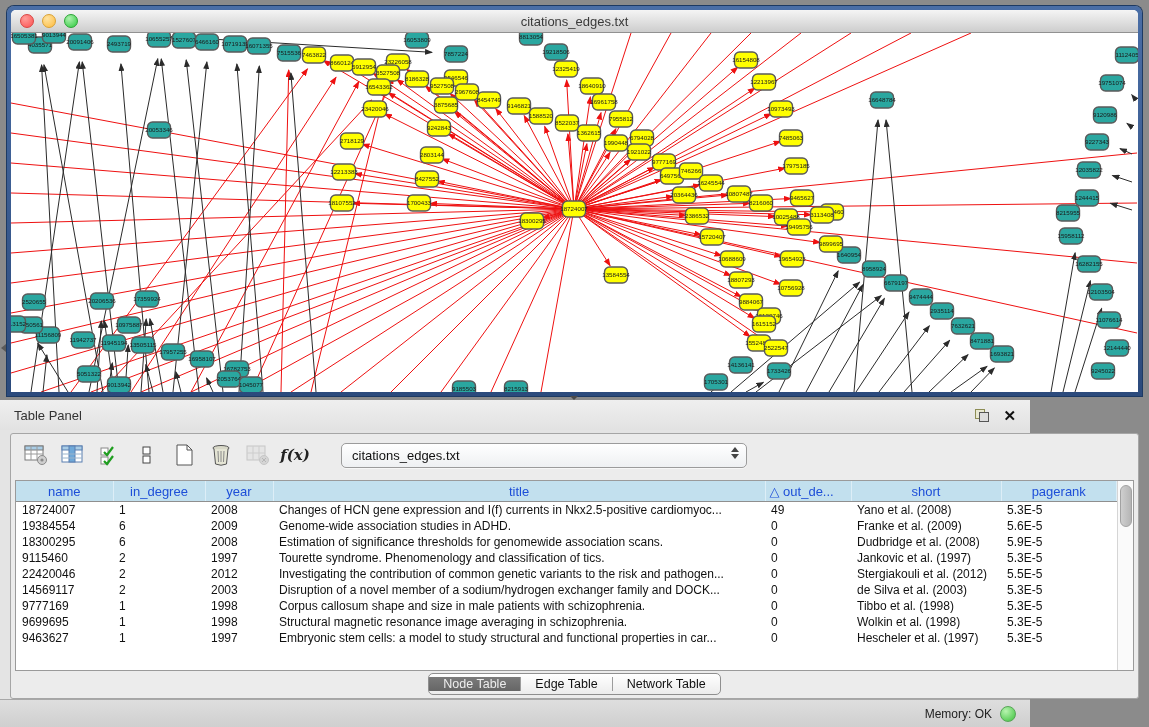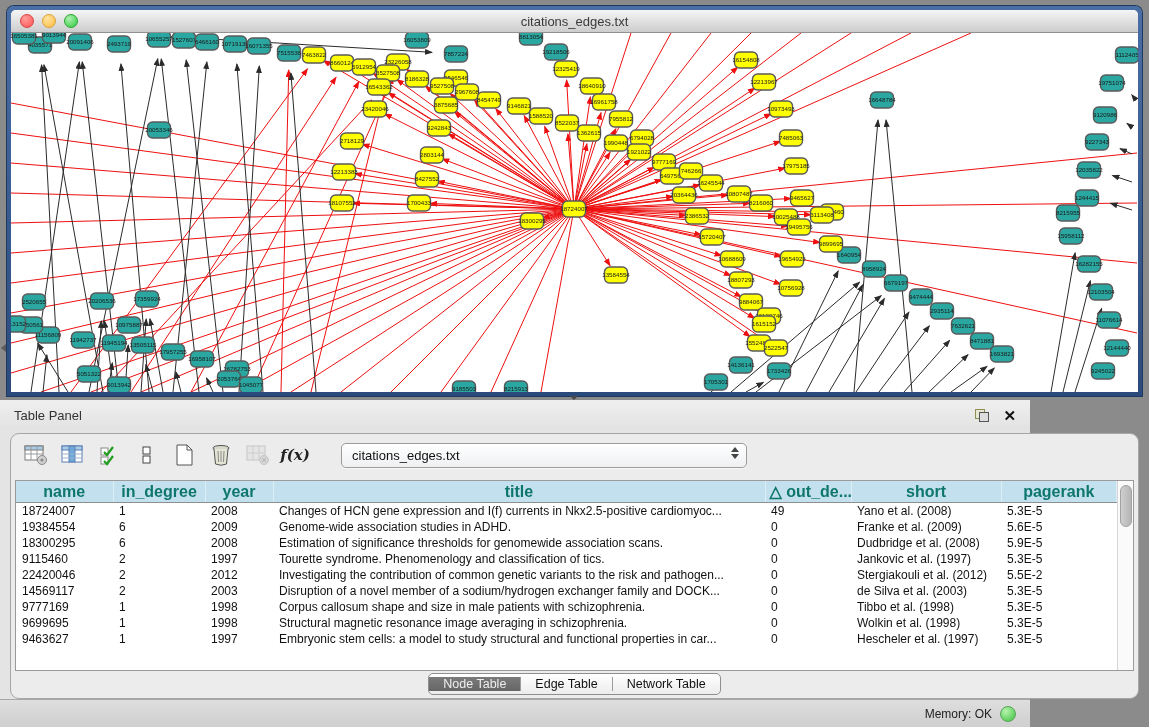--- a/index.html
+++ b/index.html
@@ -39,38 +39,38 @@
   .panel-titlebar{height:30px;display:flex;align-items:center;
     background:linear-gradient(#efefef,#e2e2e2);}
   .panel-title{margin-left:14px;font-size:13px;color:#333;}
   .panel-title-icons{margin-left:auto;margin-right:14px;display:flex;gap:14px;align-items:center;}
   .float-ic{position:relative;width:14px;height:13px;}
   .float-ic .b1{position:absolute;left:0;top:0;width:8px;height:8px;border:1px solid #8d8d55;background:#e8e8d2;}
   .float-ic .b2{position:absolute;right:0;bottom:0;width:8px;height:8px;border:1px solid #555;background:#ddd;}
   .close-ic{font-size:15px;font-weight:bold;color:#111;line-height:13px;}
 
   .panel-box{position:absolute;left:10px;top:33px;width:1127px;height:264px;
-    background:#ececec;border:1px solid #a6a6a6;border-radius:9px;}
+    background:#ececec;border:1px solid #a6a6a6;border-radius:3px;}
   .toolbar{height:42px;display:flex;align-items:center;padding-left:12px;gap:11px;}
   .tb-ic{width:26px;height:26px;display:flex;align-items:center;justify-content:center;}
   .fx{font-family:"DejaVu Serif",serif;font-style:italic;font-size:15px;color:#222;font-weight:bold;}
   .dropdown{margin-left:22px;width:394px;height:23px;border:1px solid #9b9b9b;
     border-radius:5px;background:linear-gradient(#ffffff,#eef0f2);
     display:flex;align-items:center;font-size:13px;color:#111;
     padding-left:10px;position:relative;box-shadow:0 1px 0 rgba(255,255,255,.6);}
   .spinner{position:absolute;right:7px;top:3px;display:flex;flex-direction:column;gap:2px;}
   .spinner i{width:0;height:0;border-left:4px solid transparent;border-right:4px solid transparent;}
   .spinner .up{border-bottom:5px solid #444;}
   .spinner .dn{border-top:5px solid #444;}
 
   .table-wrap{position:absolute;left:4px;right:4px;top:46px;bottom:27px;
     background:#fff;border:1px solid #9a9a9a;display:flex;}
   .grid{flex:1;border-collapse:collapse;table-layout:fixed;font-size:12px;color:#111;align-self:flex-start;width:calc(100% - 15px);}
   .grid th{height:18px;background:#c2e0ee;border-right:1px solid #ddeef7;
-    border-bottom:1px solid #8f8f8f;font-weight:bold;font-size:16px;color:#0f766e;
+    border-bottom:1px solid #8f8f8f;font-weight:normal;font-size:13px;color:#1d4ed8;
     text-align:center;overflow:hidden;white-space:nowrap;}
   .grid th.sorted{text-align:left;padding-left:4px;}
   .grid td{height:16px;padding:0 0 0 6px;overflow:hidden;white-space:nowrap;
     text-overflow:clip;}
   .grid col.c0{width:97px}.grid col.c1{width:92px}.grid col.c2{width:68px}
   .grid col.c3{width:492px}.grid col.c4{width:86px}.grid col.c5{width:150px}
   .grid col.c6{width:auto}
   .vscroll{width:15px;background:#fafafa;border-left:1px solid #d5d5d5;position:relative;}
   .vthumb{position:absolute;left:2px;top:4px;width:10px;height:40px;border-radius:6px;
     background:linear-gradient(90deg,#cfcfcf,#b5b5b5);border:1px solid #a2a2a2;}
@@ -662,21 +662,21 @@
               <td>Jankovic et al. (1997)</td>
               <td>5.3E-5</td>
             </tr>
             <tr>
               <td>22420046</td>
               <td>2</td>
               <td>2012</td>
               <td>Investigating the contribution of common genetic variants to the risk and pathogen...</td>
               <td>0</td>
               <td>Stergiakouli et al. (2012)</td>
-              <td>5.5E-2</td>
+              <td>5.5E-5</td>
             </tr>
             <tr>
               <td>14569117</td>
               <td>2</td>
               <td>2003</td>
               <td>Disruption of a novel member of a sodium/hydrogen exchanger family and DOCK...</td>
               <td>0</td>
               <td>de Silva et al. (2003)</td>
               <td>5.3E-5</td>
             </tr>

